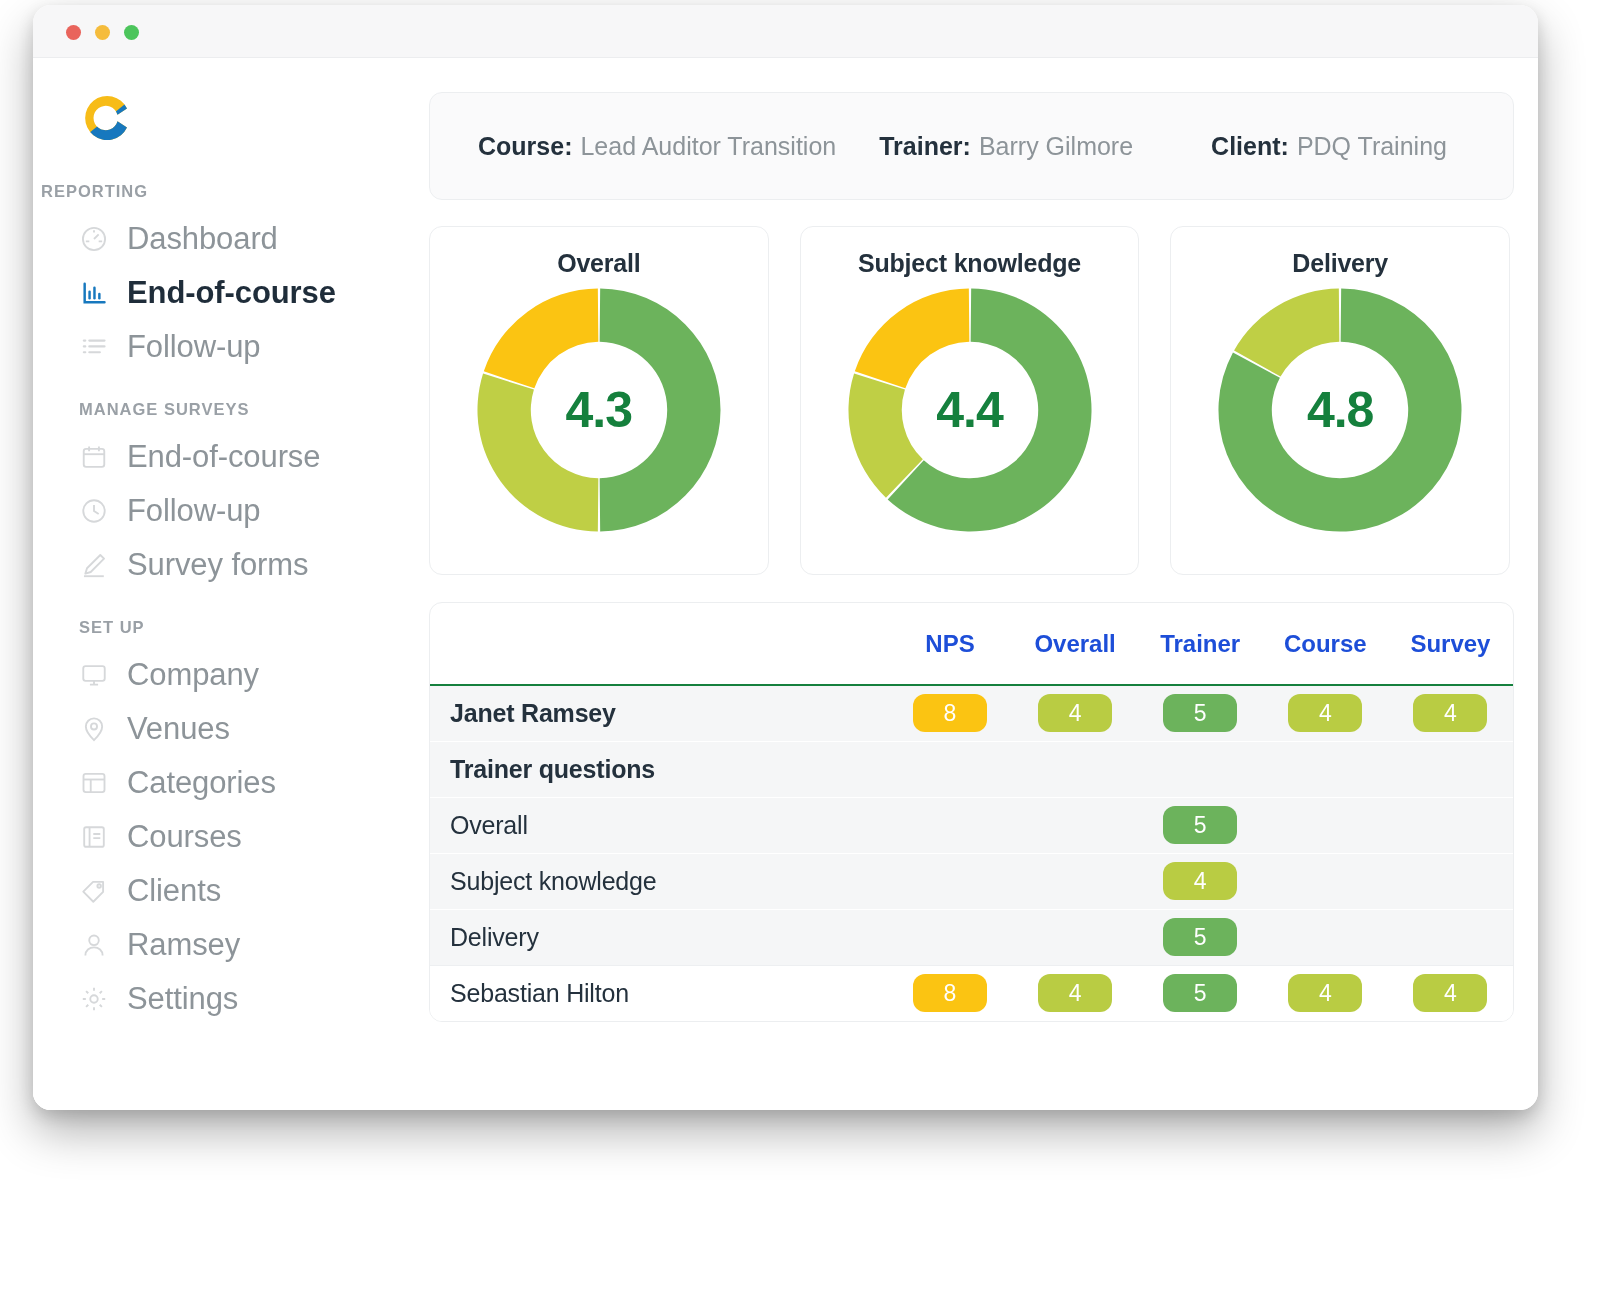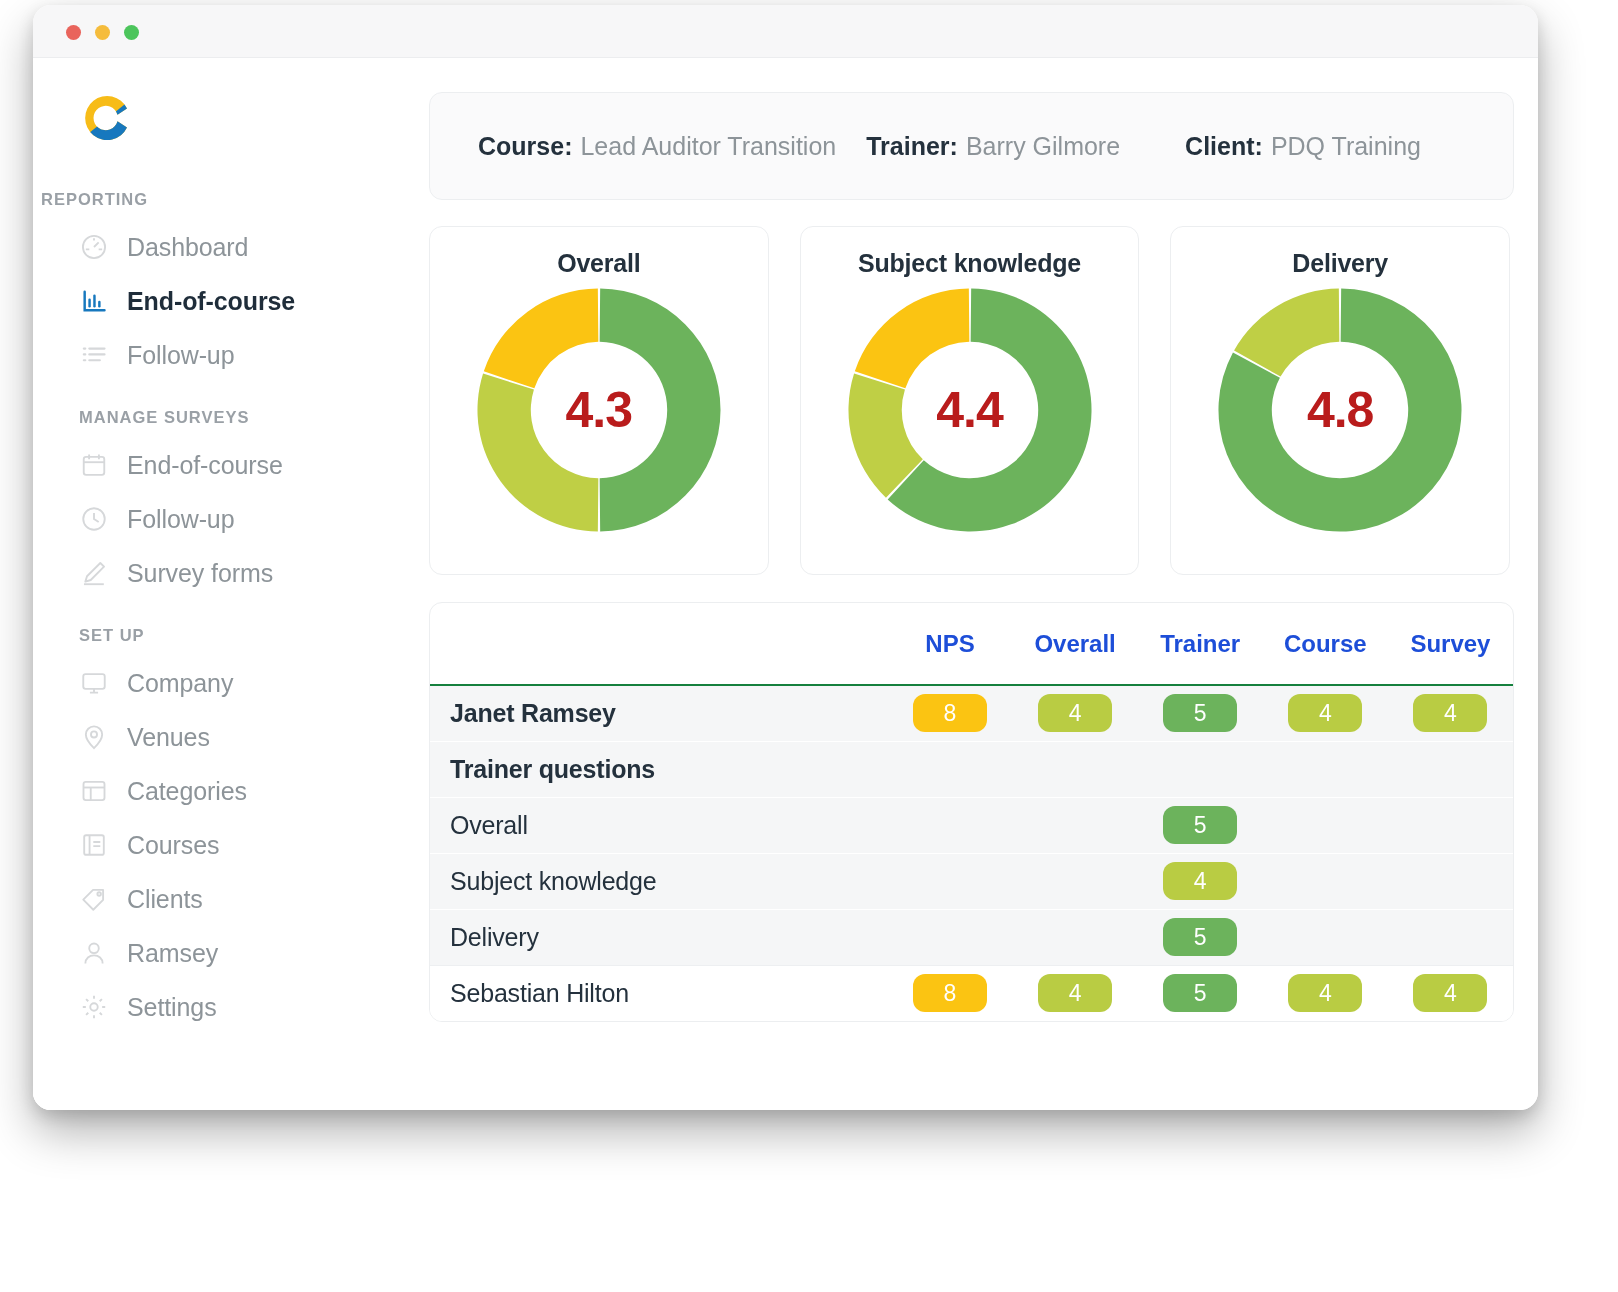--- a/index.html
+++ b/index.html
@@ -47,33 +47,33 @@
   }
   .logo { position: absolute; left: 46px; top: 32px; width: 56px; height: 56px; }
 
   .nav { position: absolute; left: 0; top: 120px; width: 100%; }
   .nav-group-title {
     font-size: 16.5px; font-weight: 700; letter-spacing: 1.0px;
     color: #9AA0A6; padding-left: 46px;
     margin-top: 26px; margin-bottom: 11px;
     text-transform: uppercase;
   }
-  .nav-group:first-child .nav-group-title { margin-top: 12px; padding-left: 8px; }
+  .nav-group:first-child .nav-group-title { margin-top: 4px; padding-left: 8px; }
   .nav-item {
     display: flex; align-items: center;
     height: 54px; padding-left: 46px; gap: 18px;
     position: relative; cursor: pointer;
   }
   .nav-item .ico {
     width: 30px; height: 30px; flex: 0 0 30px;
     display: flex; align-items: center; justify-content: center;
     color: #D6D8DA;
   }
   .nav-item .lbl {
-    font-size: 25px; color: #8D9499; font-weight: 400;
+    font-size: 31px; color: #8D9499; font-weight: 400;
     white-space: nowrap; letter-spacing: -0.1px;
   }
   .nav-item.active .lbl { color: #1F2D3A; font-weight: 700; }
   .nav-item.active .ico { color: #1778BE; }
 
   
   .main {
     position: absolute; left: 363px; top: 0;
     width: 1142px; height: 100%;
     padding: 34px 28px 0 33px;
@@ -84,21 +84,21 @@
     border: 1px solid #ECEEF0;
     border-radius: 13px;
   }
 
   
   .infobar {
     height: 108px; width: 1085px;
     background: #FAFAFB;
     display: flex; align-items: center;
     padding: 0 46px;
-    gap: 0;
+    gap: 13px;
   }
   .info-item { display: flex; align-items: baseline; white-space: nowrap; }
   .info-label { font-size: 25px; font-weight: 700; color: #24313D; }
   .info-value { font-size: 25px; font-weight: 400; color: #8D9499; margin-left: 8px; }
   .info-item.c1 { margin-left: 2px; }
   .info-item.c2 { margin-left: 30px; }
   .info-item.c3 { margin-left: 65px; }
 
   
   .donut-row {
@@ -113,21 +113,21 @@
   .donut-title {
     font-size: 25px; font-weight: 700; color: #24313D;
     margin-bottom: 8px; letter-spacing: -0.2px;
   }
   .donut-wrap { position: relative; width: 248px; height: 248px; }
   .donut-wrap svg { display: block; }
   .donut-value {
     position: absolute; left: 0; top: 0;
     width: 100%; height: 100%;
     display: flex; align-items: center; justify-content: center;
-    font-size: 50px; font-weight: 700; color: #b91c1c;
+    font-size: 50px; font-weight: 700; color: #15803d;
     letter-spacing: -1px;
   }
 
   
   .table-card {
     margin-top: 27px;
     width: 1085px;
     overflow: hidden;
     padding-bottom: 0;
   }

